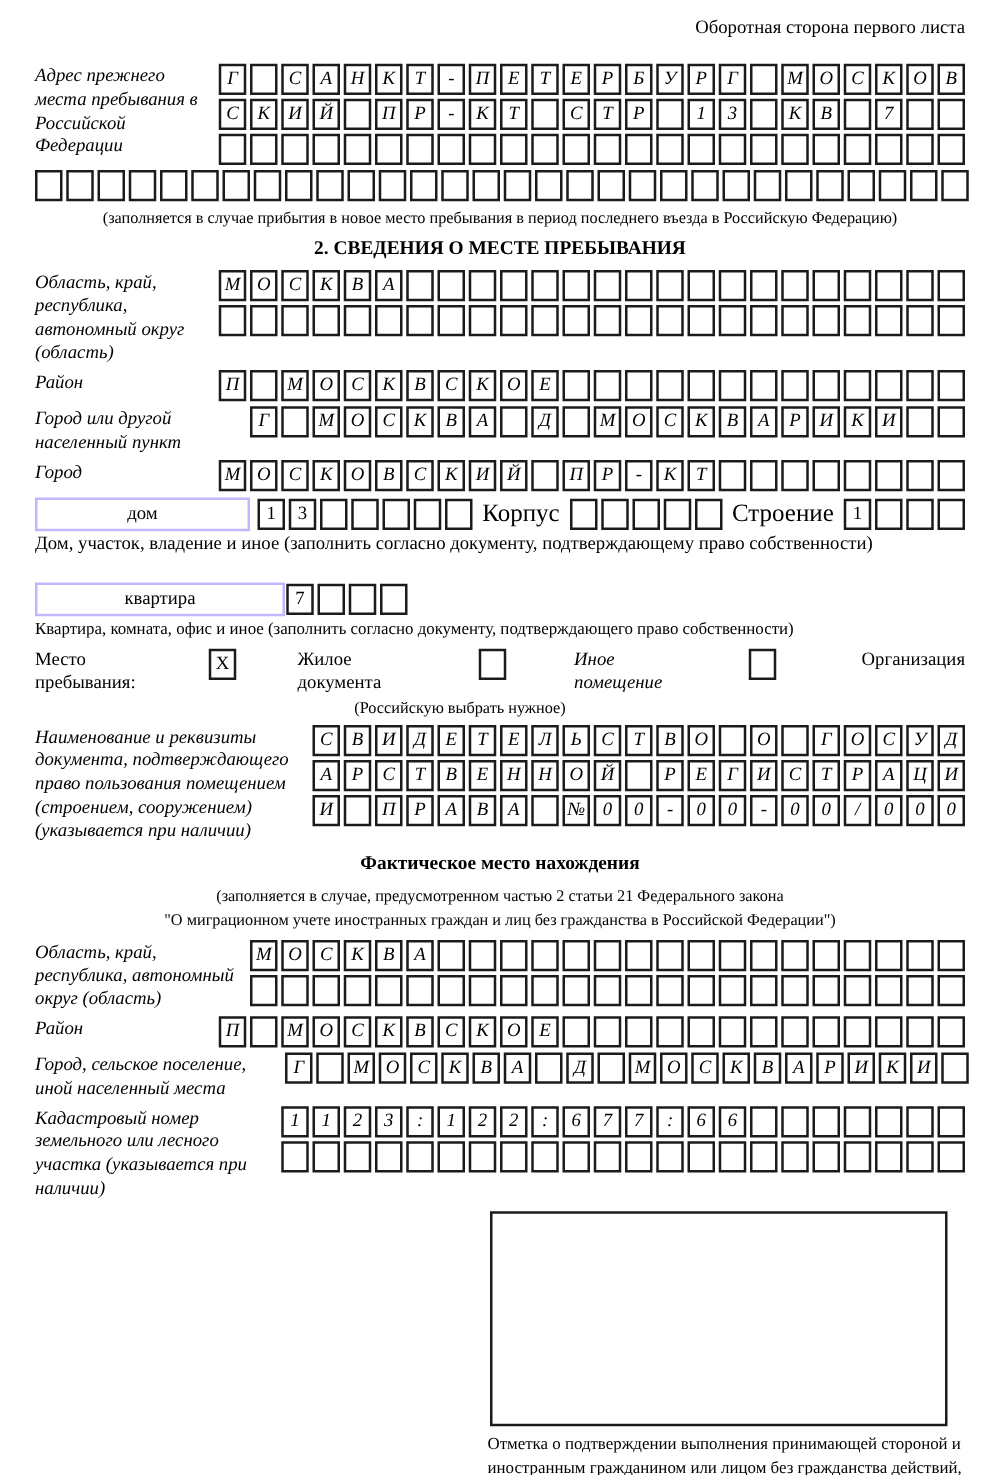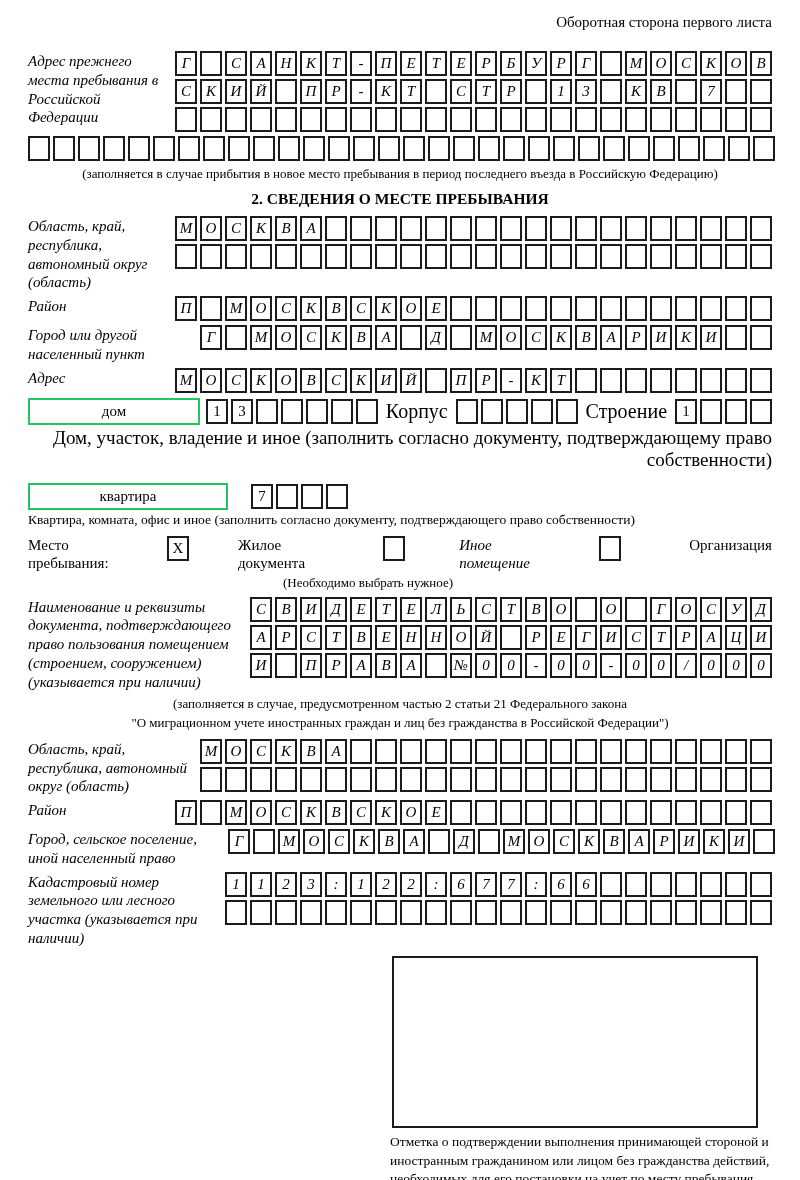--- a/index.html
+++ b/index.html
@@ -26,27 +26,27 @@
   .block-label { flex:0 0 auto; line-height:1.25; padding-top:1px; }
   .w140 { width:140px; } .w120 { width:120px; } .w150 { width:150px; }
   .w210 { width:210px; } .w165 { width:165px; } .w200 { width:200px; } .w180 { width:180px; }
 
   .fullrow { margin-top:3px; }
   .note { text-align:center; font-size:13px; margin-top:5px; }
   .title { text-align:center; font-weight:bold; font-size:15.5px; margin:8px 0 8px 0; }
 
   .house-row { display:flex; align-items:center; justify-content:space-between; margin:5px 0 2px 0; }
   .named-box {
-    border:2px solid #22c55e; height:27px;
+    border:2px solid #c4b5fd; height:27px;
     display:flex; align-items:center; justify-content:center; font-size:15px;
   }
   .bw170 { width:172px; } .bw200 { width:200px; }
   .inline-label { font-size:20px; padding:0 2px; }
 
-  .apt-row { display:flex; align-items:center; gap:23px; margin:12px 0 2px 0; }
+  .apt-row { display:flex; align-items:center; gap:1px; margin:22px 0 2px 0; }
 
   .presence-row { display:flex; align-items:flex-start; margin:8px 0 2px 0;gap:40px; }
   .checkbox {
     width:22px; height:25px; border:2px solid #1b1b1b; flex:0 0 auto;
     display:flex; align-items:center; justify-content:center; font-size:15px;
   }
   .presence-row .plabel { line-height:1.2; }
   .choose-note { font-size:13px; text-align:center; width:380px; margin-left:150px; margin-top:3px; }
 
   .subnote { text-align:center; font-size:13px; line-height:1.45; }
@@ -298,21 +298,21 @@
           <div class="cell">И</div>
           <div class="cell">К</div>
           <div class="cell">И</div>
           <div class="cell"></div>
           <div class="cell"></div>
         </div>
     </div>
   </div>
 
   <div class="block">
-    <div class="block-label w120">Адрес</div>
+    <div class="block-label w120">Город</div>
     <div class="rows">
       <div class="cells">
           <div class="cell">М</div>
           <div class="cell">О</div>
           <div class="cell">С</div>
           <div class="cell">К</div>
           <div class="cell">О</div>
           <div class="cell">В</div>
           <div class="cell">С</div>
           <div class="cell">К</div>
@@ -356,21 +356,21 @@
         <div class="cell"></div>
       </div>
     <div class="inline-label">Строение</div>
     <div class="cells">
         <div class="cell">1</div>
         <div class="cell"></div>
         <div class="cell"></div>
         <div class="cell"></div>
       </div>
   </div>
-  <div style="text-align:right;font-size:19px;">Дом, участок, владение и иное (заполнить согласно документу, подтверждающему право собственности)</div>
+  <div style="text-align:left;font-size:15px;">Дом, участок, владение и иное (заполнить согласно документу, подтверждающему право собственности)</div>
 
   <div class="apt-row">
     <div class="named-box bw200">квартира</div>
     <div class="cells">
         <div class="cell">7</div>
         <div class="cell"></div>
         <div class="cell"></div>
         <div class="cell"></div>
       </div>
   </div>
@@ -378,21 +378,21 @@
 
   <div class="presence-row">
     <span class="plabel">Место пребывания:</span>
     <span class="checkbox" style="margin-left:10px;">X</span>
     <span class="plabel" style="margin-left:9px;">Жилое документа</span>
     <span class="checkbox" style="margin-left:24px;"></span>
     <span class="plabel" style="margin-left:14px;font-style:italic;">Иное помещение</span>
     <span class="checkbox" style="margin-left:24px;"></span>
     <span class="plabel" style="margin-left:28px;">Организация</span>
   </div>
-  <div class="choose-note">(Необходимо выбрать нужное)</div>
+  <div class="choose-note">(Российскую выбрать нужное)</div>
 
   <div class="block mt6">
     <div class="block-label w210">Наименование и реквизиты документа, подтверждающего право пользования помещением (строением, сооружением) (указывается при наличии)</div>
     <div class="rows">
       <div class="cells">
           <div class="cell">С</div>
           <div class="cell">В</div>
           <div class="cell">И</div>
           <div class="cell">Д</div>
           <div class="cell">Е</div>
@@ -455,20 +455,21 @@
           <div class="cell">0</div>
           <div class="cell">0</div>
           <div class="cell">/</div>
           <div class="cell">0</div>
           <div class="cell">0</div>
           <div class="cell">0</div>
         </div>
     </div>
   </div>
 
+  <div class="title">Фактическое место нахождения</div>
   <div class="subnote">(заполняется в случае, предусмотренном частью 2 статьи 21 Федерального закона</div>
   <div class="subnote mb2">"О миграционном учете иностранных граждан и лиц без гражданства в Российской Федерации")</div>
 
   <div class="block mt6">
     <div class="block-label w165">Область, край, республика, автономный округ (область)</div>
     <div class="rows">
       <div class="cells">
           <div class="cell">М</div>
           <div class="cell">О</div>
           <div class="cell">С</div>
@@ -547,21 +548,21 @@
           <div class="cell"></div>
           <div class="cell"></div>
           <div class="cell"></div>
           <div class="cell"></div>
           <div class="cell"></div>
         </div>
     </div>
   </div>
 
   <div class="block">
-    <div class="block-label w200">Город, сельское поселение, иной населенный право</div>
+    <div class="block-label w200">Город, сельское поселение, иной населенный места</div>
     <div class="rows">
       <div class="cells">
           <div class="cell">Г</div>
           <div class="cell"></div>
           <div class="cell">М</div>
           <div class="cell">О</div>
           <div class="cell">С</div>
           <div class="cell">К</div>
           <div class="cell">В</div>
           <div class="cell">А</div>

